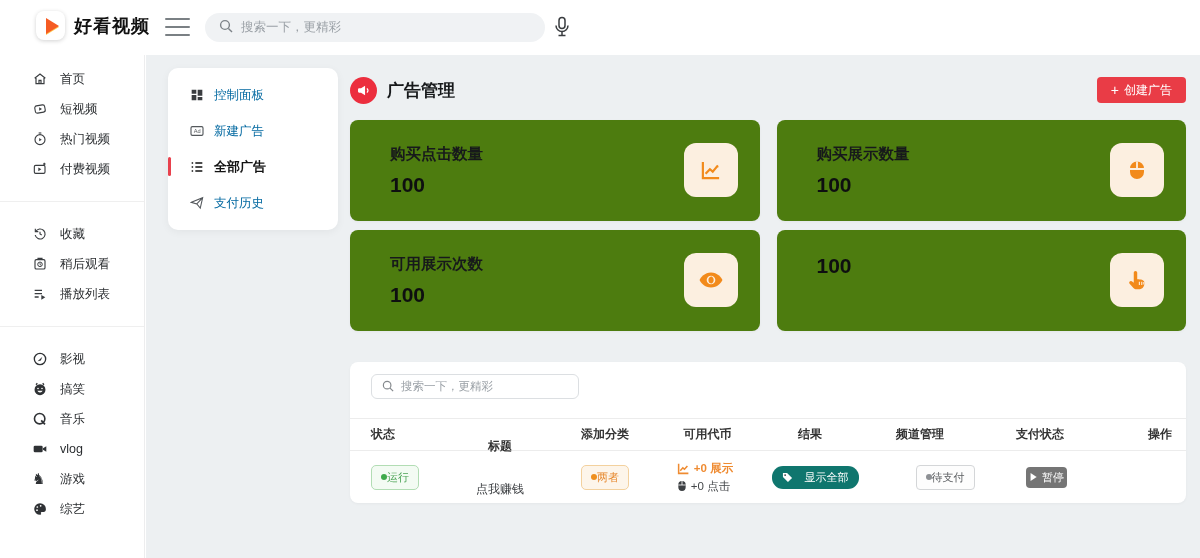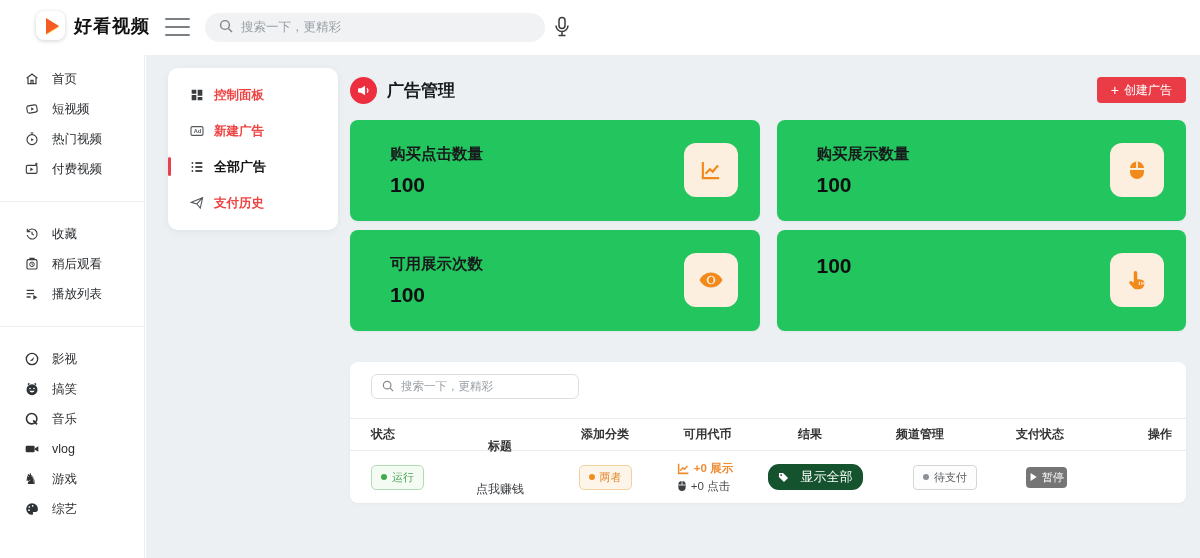--- a/index.html
+++ b/index.html
@@ -13,68 +13,68 @@
   .logo-tri { width:0; height:0; border-top:8px solid transparent; border-bottom:8px solid transparent; border-left:13px solid #f55b23; filter:drop-shadow(0 1px 0 #ffc24a); margin-left:3px; }
   .brand-name { font-size:18px; font-weight:bold; color:#111; letter-spacing:1px; }
   .hamburger { position:absolute; left:165px; top:18px; width:25px; cursor:pointer; }
   .hamburger span { display:block; height:2px; background:#7a8084; border-radius:1px; margin-bottom:6px; }
   .search-pill { position:absolute; left:205px; top:13px; width:340px; height:29px; background:#f0f2f4; border-radius:15px; display:flex; align-items:center; padding:0 14px; gap:8px; }
   .search-pill .ph { font-size:12.5px; color:#9aa0a6; }
   .mic { position:absolute; left:553px; top:16px; }
 
   
   .sidebar { position:absolute; left:0; top:55px; width:145px; height:503px; background:#fff; border-right:1px solid #ededee; }
-  .side-group { padding:9px 0; }
+  .side-group { padding:9px 8px; }
   .side-item { display:flex; align-items:center; gap:12px; height:30px; padding-left:24px; font-size:12.5px; color:#2b2e31; cursor:pointer; }
   .side-item svg, .side-item .glyph { flex:0 0 16px; }
   .glyph { font-size:15px; line-height:16px; color:#2f3235; }
   .side-divider { height:1px; background:#efefef; margin:8px 0; }
 
   
   .main { position:absolute; left:146px; top:55px; width:1054px; height:503px; background:#edf0f2; }
 
   
   .adnav { position:absolute; left:22px; top:13px; width:170px; height:162px; background:#fff; border-radius:10px; box-shadow:0 2px 8px rgba(0,0,0,.05); padding-top:9px; overflow:hidden; }
-  .adnav-item { position:relative; display:flex; align-items:center; gap:9px; height:36px; padding-left:21px; font-size:12.5px; color:#ef4444; cursor:pointer;font-weight:bold; }
+  .adnav-item { position:relative; display:flex; align-items:center; gap:9px; height:36px; padding-left:21px; font-size:12.5px; color:#0369a1; cursor:pointer; }
   .adnav-item.active { color:#121212; font-weight:bold; font-size:13px; }
   .adnav-item.active .bar { position:absolute; left:0; top:8px; width:3px; height:19px; background:#e8414d; border-radius:2px; }
 
   
   .page-head { position:absolute; left:204px; top:14px; width:836px; height:42px; display:flex; align-items:center; }
   .megaphone-circle { width:27px; height:27px; border-radius:50%; background:#ec2e3e; display:flex; align-items:center; justify-content:center; margin-right:10px; }
   .page-title { font-size:17px; font-weight:bold; color:#17191b; }
   .create-btn { margin-left:auto; background:#e93c46; color:#fff; border:none; border-radius:4px; height:26px; padding:0 14px; font-size:12px; display:flex; align-items:center; gap:5px; cursor:pointer; font-family:inherit; }
   .create-btn .plus { font-size:14px; line-height:1; }
 
   
   .stats { position:absolute; left:204px; top:65px; width:836px; display:grid; grid-template-columns:1fr 1fr; column-gap:17px; row-gap:9px; }
-  .stat-card { background:#22c55e; border-radius:8px; height:101px; box-shadow:0 1px 3px rgba(0,0,0,.04); position:relative; padding:24px 0 0 40px; }
+  .stat-card { background:#4d7c0f; border-radius:8px; height:101px; box-shadow:0 1px 3px rgba(0,0,0,.04); position:relative; padding:24px 0 0 40px; }
   .stat-label { font-size:15.5px; font-weight:bold; color:#17191b; margin-bottom:8px; }
   .stat-value { font-size:21px; font-weight:bold; color:#0e0f10; }
   .stat-iconbox { position:absolute; right:22px; top:23px; width:54px; height:54px; border-radius:12px; background:#fcefe0; display:flex; align-items:center; justify-content:center; }
 
   
   .table-card { position:absolute; left:204px; top:307px; width:836px; height:141px; background:#fff; border-radius:8px; box-shadow:0 1px 3px rgba(0,0,0,.04); }
   .table-search { position:absolute; left:21px; top:12px; width:208px; height:25px; border:1px solid #dcdfe2; border-radius:6px; display:flex; align-items:center; padding:0 10px; gap:7px; background:#fff; }
   .table-search .ph { font-size:11.5px; color:#9aa0a6; }
   .thead { position:absolute; left:0; top:56px; width:836px; height:33px; display:flex; align-items:center; border-top:1px solid #ececec; border-bottom:1px solid #ececec; }
   .trow  { position:absolute; left:0; top:89px; width:836px; height:52px; display:flex; align-items:center; }
   .col { font-size:12px; text-align:center; }
   .thead .col { font-weight:bold; color:#333; }
   .c1{width:95px; text-align:left; padding-left:21px;} .c2{width:110px;margin-top:24px;} .c3{width:100px;} .c4{width:105px;} .c5{width:100px;} .c6{width:120px;} .c7{width:120px;} .c8{width:86px; text-align:right; padding-right:14px;}
 
-  .badge { display:inline-flex; align-items:center; gap:5px; font-size:11px; border-radius:5px; padding:4px 9px; }
+  .badge { display:inline-flex; align-items:center; font-size:11px; border-radius:5px; padding:4px 9px; }
   .badge .dot { width:6px; height:6px; border-radius:50%; }
   .badge-run { color:#4da457; background:#f3fbf3; border:1px solid #b2ddb4; }
   .badge-run .dot { background:#3faa4c; }
   .badge-both { color:#e6882e; background:#fdf5ea; border:1px solid #f3d19e; }
   .badge-both .dot { background:#ef8f1f; }
   .badge-pay { color:#5c5f62; background:#fdfdfd; border:1px solid #d4d6d8; border-radius:4px;margin-left:20px; }
   .badge-pay .dot { background:#8d9094; }
-  .pill-dark { display:inline-flex; align-items:center; gap:12px; background:#14532d; color:#fff; font-size:13px; border-radius:11px; padding:4px 10px; cursor:pointer; }
+  .pill-dark { display:inline-flex; align-items:center; gap:12px; background:#0f766e; color:#fff; font-size:11px; border-radius:11px; padding:4px 10px; cursor:pointer; }
   .pill-gray { display:inline-flex; align-items:center; gap:4px; background:#757575; color:#fff; font-size:11px; border-radius:4px; padding:3px 3px; cursor:pointer; }
   .cell-title { font-size:12px; color:#3a3d40; }
   .two-line { display:inline-flex; flex-direction:column; gap:3px; align-items:flex-start; }
   .mini { display:inline-flex; align-items:center; gap:4px; font-size:11.5px; }
   .mini.green { color:#4db05a; font-weight:bold; }
   .mini.orange { color:#ef8b31; font-weight:bold; }
   .mini.dark { color:#44474a; }
 </style>
 </head>
 <body>

